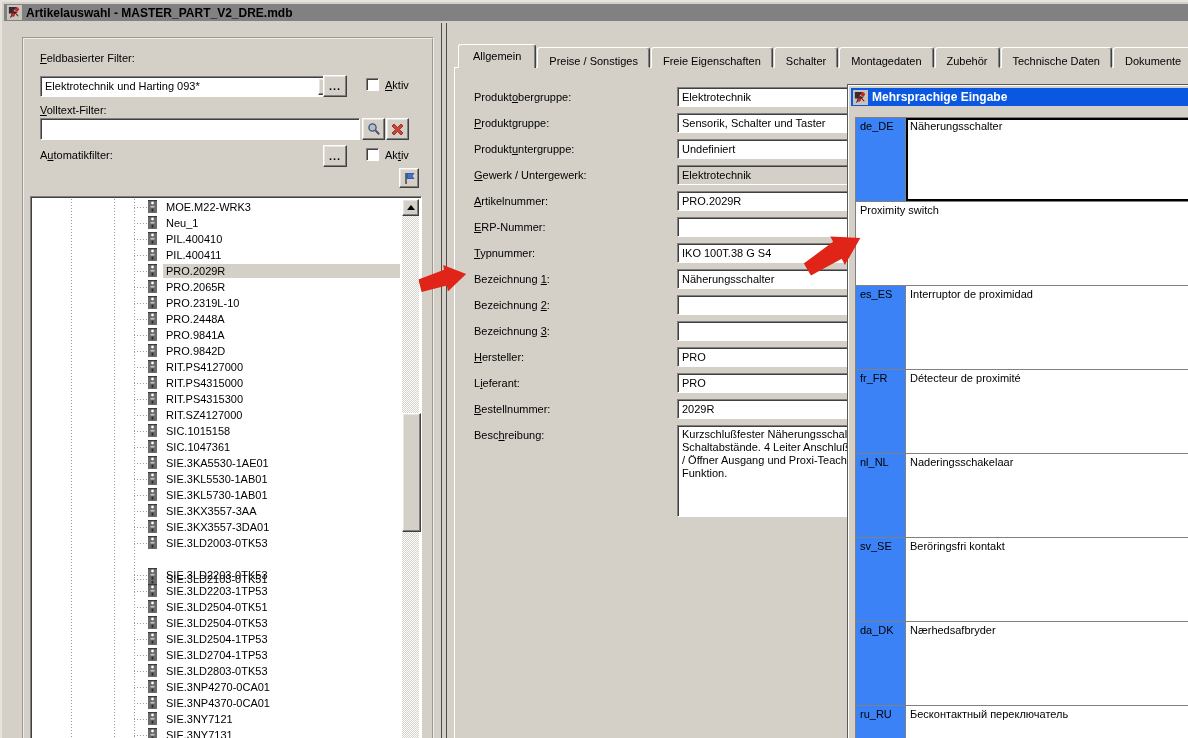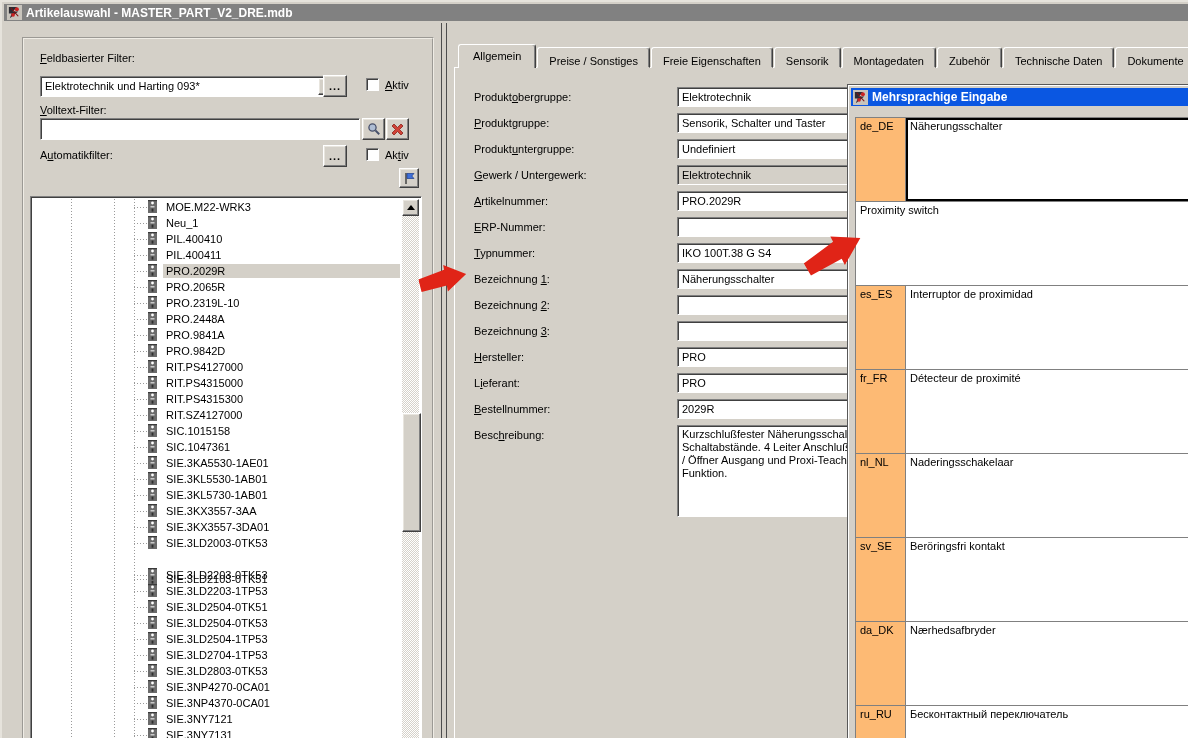--- a/index.html
+++ b/index.html
@@ -8,21 +8,21 @@
     background:#d4d0c8;font-family:"Liberation Sans",sans-serif;font-size:11px;color:#000;
     border-top:2px solid #e6e3dc;border-left:2px solid #e6e3dc;box-sizing:border-box;
   }
   .lbl{position:absolute;white-space:nowrap;}
   .mn{text-decoration:underline;}
   
   .raised{background:#d4d0c8;border:1px solid;border-color:#ffffff #404040 #404040 #ffffff;box-shadow:inset -1px -1px 0 #808080, inset 1px 1px 0 #e8e5de;}
   .sunken{background:#fff;border:1px solid;border-color:#808080 #ffffff #ffffff #808080;box-shadow:inset 1px 1px 0 #404040;}
   
   #titlebar{position:absolute;left:2px;top:2px;right:0;height:17px;background:#818181;display:flex;align-items:center;gap:4px;padding-left:3px;}
-  #titlebar .t{color:#ffffff;font-weight:bold;font-size:12px;white-space:nowrap;}
+  #titlebar .t{color:#000000;font-weight:bold;font-size:12px;white-space:nowrap;}
   .appicon{width:15px;height:15px;flex:0 0 auto;}
   
   #groupbox{position:absolute;left:20px;top:35px;width:408px;height:720px;border:2px groove #efece5;}
   
   #combo{position:absolute;left:38px;top:74px;width:299px;height:21px;box-sizing:border-box;}
   #combo .val{position:absolute;left:4px;top:2px;right:20px;line-height:15px;overflow:hidden;white-space:nowrap;}
   .ddbtn{position:absolute;right:1px;top:1px;width:17px;bottom:1px;display:flex;align-items:center;justify-content:center;}
   .ddbtn .tri{width:0;height:0;border-left:4px solid transparent;border-right:4px solid transparent;border-top:5px solid #000;}
   .btn{box-sizing:border-box;display:flex;align-items:center;justify-content:center;}
   #btn-browse1{position:absolute;left:321px;top:73px;width:24px;height:22px;}
@@ -60,21 +60,21 @@
   .ffield.multiline{height:92px;white-space:pre-wrap;line-height:13px;padding-top:2px;overflow:hidden;}
   .flabel{position:absolute;left:472px;white-space:nowrap;z-index:1;}
   
   #overlay{position:absolute;left:845px;top:82px;width:360px;height:656px;background:#d4d0c8;z-index:50;
     border-left:1px solid #585858;border-top:1px solid #585858;box-shadow:inset 1px 1px 0 #ffffff;}
   #ov-titlebar{position:absolute;left:3px;top:3px;right:0;height:18px;background:#0a57e2;display:flex;align-items:center;gap:4px;padding-left:2px;}
   #ov-titlebar .t{color:#fff;font-weight:bold;font-size:12px;white-space:nowrap;}
   #langtable{position:absolute;left:7px;top:32px;width:520px;border:1px solid #808080;background:#fff;}
   .lrow{display:flex;height:84px;border-bottom:1px solid #808080;box-sizing:border-box;}
   .lrow:last-child{border-bottom:none;}
-  .lcode{width:50px;flex:0 0 auto;background:#fdba74;border-right:1px solid #808080;padding:2px 4px;box-sizing:border-box;}
+  .lcode{width:50px;flex:0 0 auto;background:#3b82f6;border-right:1px solid #808080;padding:2px 4px;box-sizing:border-box;}
   .ltext{flex:1;background:#fff;padding:2px 4px;box-sizing:border-box;}
   .ltext.focused{box-shadow:inset 0 0 0 2px #000;}
   
   .redarrow{position:absolute;z-index:100;}
 </style>
 </head>
 <body>
 
 <div id="app">
 
@@ -487,21 +487,21 @@
     </div>
   </div>
 
   <div id="splitter"></div>
 
   <div id="tabpage"></div>
   <div id="tabstrip">
       <div class="tab active"><span>Allgemein</span></div>
       <div class="tab"><span>Preise / Sonstiges</span></div>
       <div class="tab"><span>Freie Eigenschaften</span></div>
-      <div class="tab"><span>Sensorik</span></div>
+      <div class="tab"><span>Schalter</span></div>
       <div class="tab"><span>Montagedaten</span></div>
       <div class="tab"><span>Zubehör</span></div>
       <div class="tab"><span>Technische Daten</span></div>
       <div class="tab"><span>Dokumente</span></div>
     </div>
   <div id="form">
       <div class="flabel" style="top: 89px;"><span>Produkt</span><span class="mn">o</span><span>bergruppe:</span></div>
       <div class="ffield sunken" style="top: 85px;">Elektrotechnik</div>
       <div class="flabel" style="top: 115px;"><span></span><span class="mn">P</span><span>roduktgruppe:</span></div>
       <div class="ffield sunken" style="top: 111px;">Sensorik, Schalter und Taster</div>

